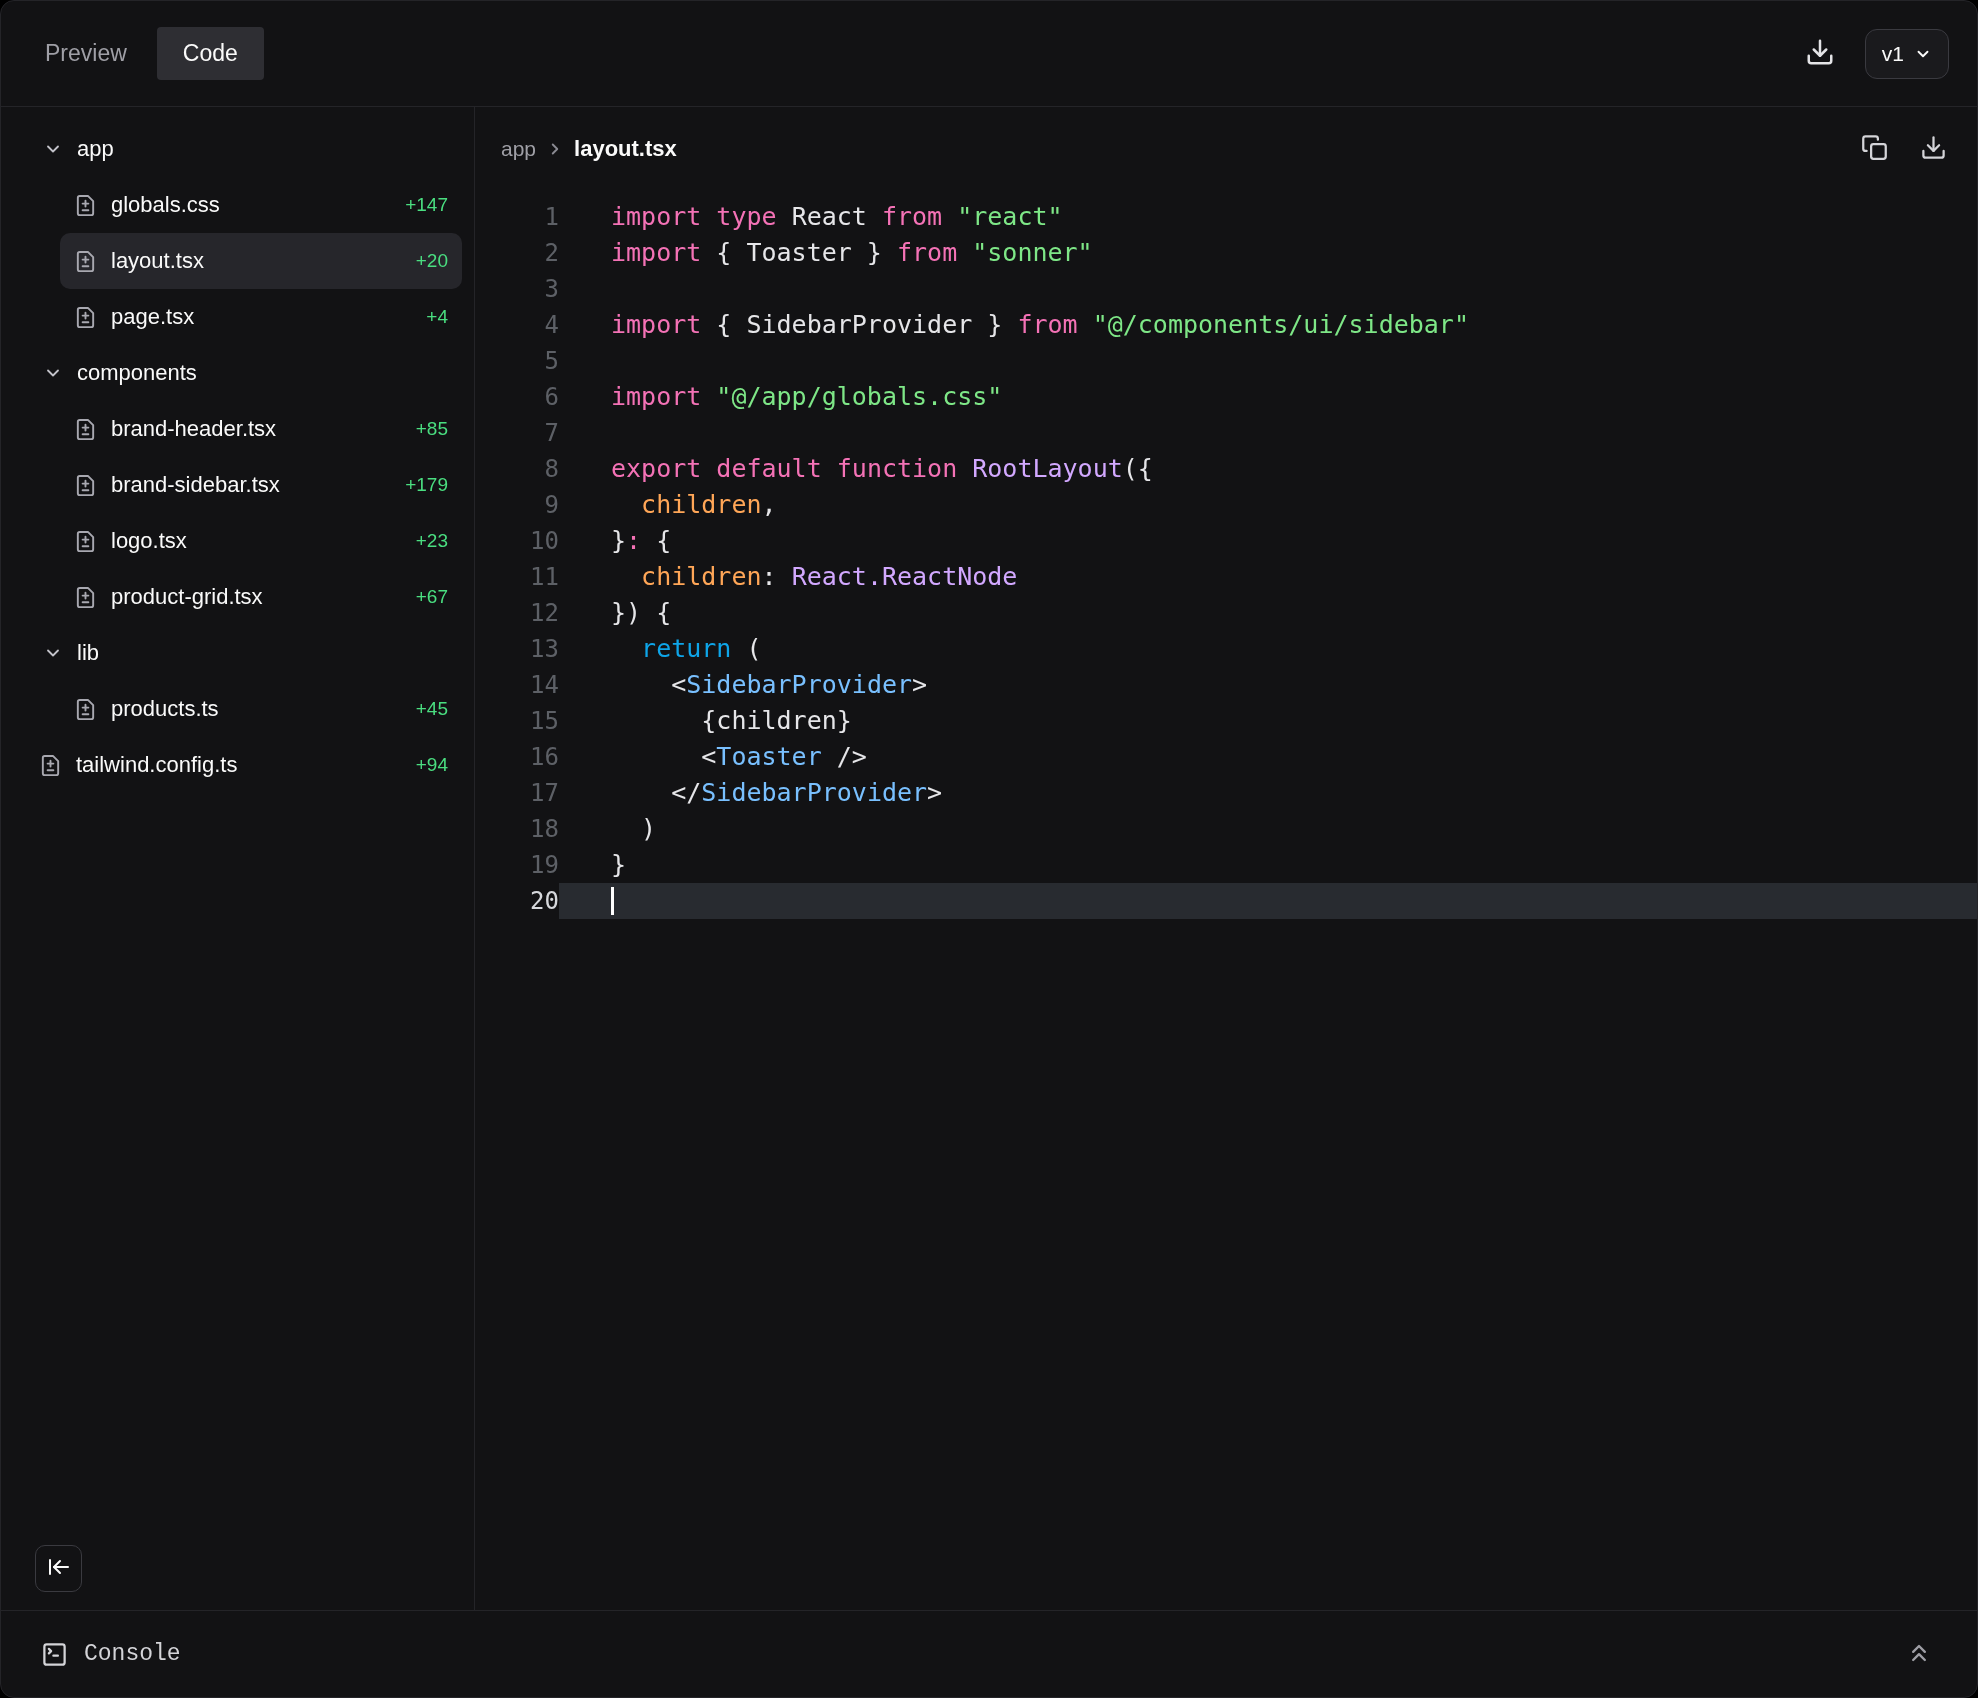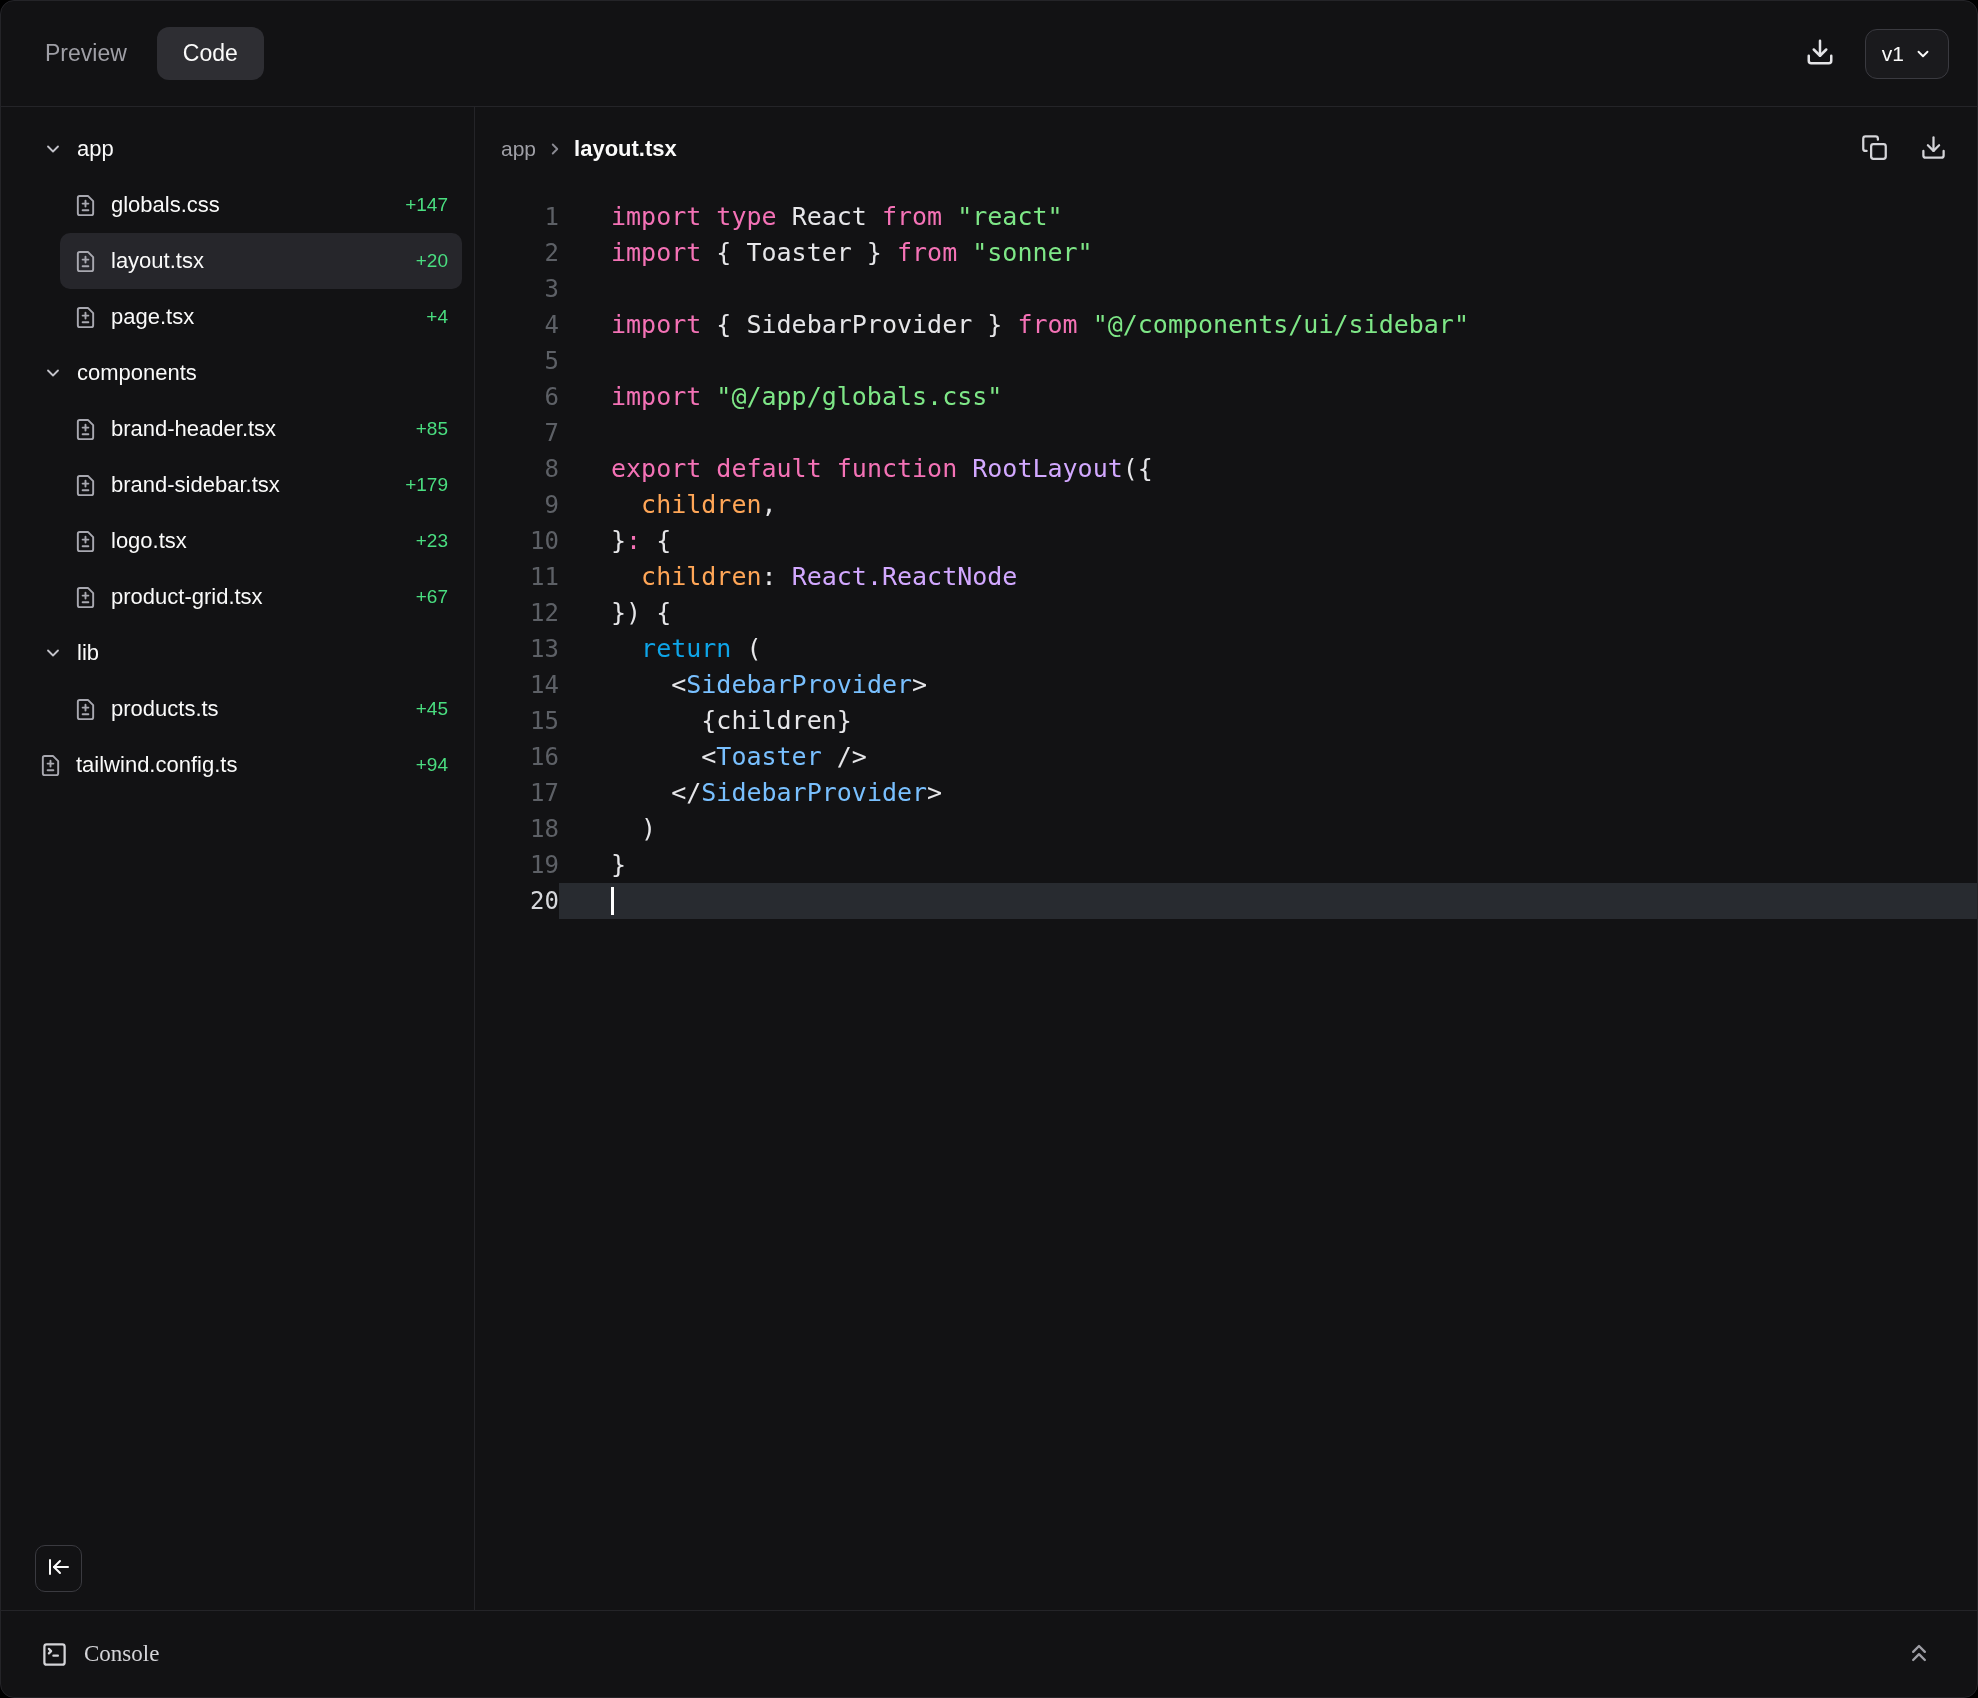--- a/index.html
+++ b/index.html
@@ -25,21 +25,21 @@
     border-bottom: 1px solid #242428;
   }
   .tabs { display: flex; align-items: flex-end; gap: 30px; }
   .tab {
     background: none; border: none; cursor: pointer;
     color: #9f9fa6; font-size: 23px; font-family: inherit;
     padding: 13px 0;
   }
   .tab.active {
     background: #2e2e33; color: #fafafa;
-    padding: 13px 26px; border-radius: 12px;
+    padding: 13px 26px; border-radius: 4px;
   }
   .topbar-right { display: flex; align-items: center; gap: 22px; }
   .icon-btn {
     background: none; border: none; cursor: pointer;
     color: #e4e4e7; display: flex; align-items: center; justify-content: center;
     padding: 8px;
   }
   .version-btn {
     display: flex; align-items: center; gap: 10px;
     background: #1a1a1d; border: 1px solid #3a3a40; border-radius: 12px;
@@ -104,21 +104,21 @@
   
   .console-bar {
     flex: 0 0 87px; height: 87px;
     border-top: 1px solid #242428;
     display: flex; align-items: center; justify-content: space-between;
     padding: 0 36px 0 40px;
   }
   .console-left {
     display: flex; align-items: center; gap: 16px;
     color: #d4d4d8; font-size: 23px;
-    background: none; border: none; font-family: Liberation Serif, serif; cursor: pointer;
+    background: none; border: none; font-family: Liberation Mono, monospace; cursor: pointer;
   }
   .console-left .cicon { display: flex; color: #d4d4d8; }
   .chevrons-up-btn { color: #9f9fa6; }
 </style>
 </head>
 <body>
 
 <div class="app">
 
   <header class="topbar">

